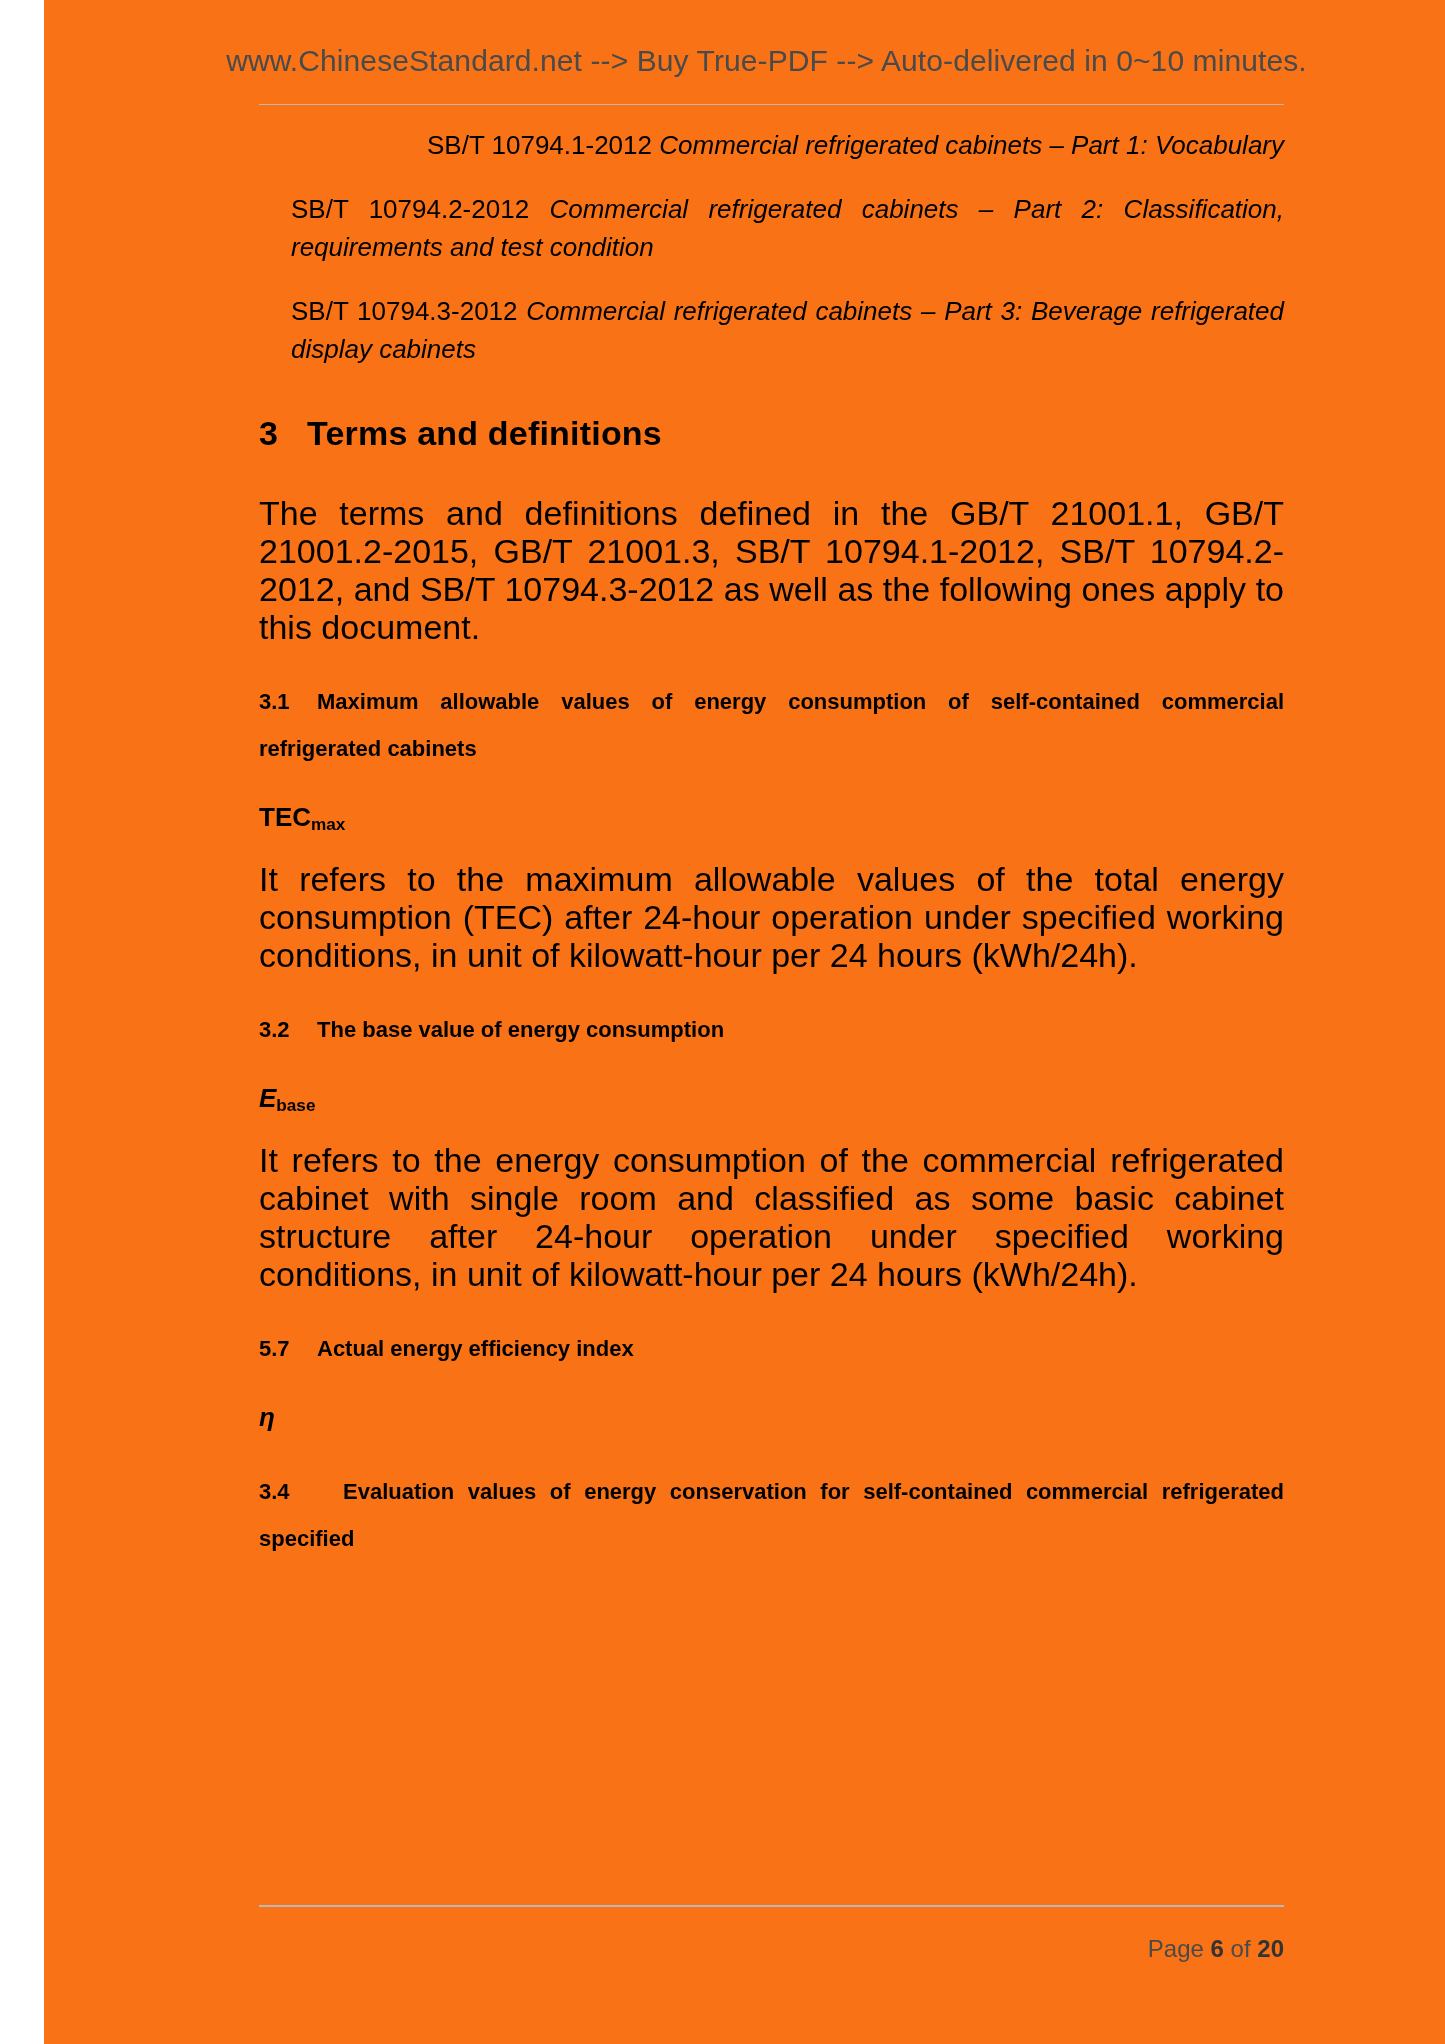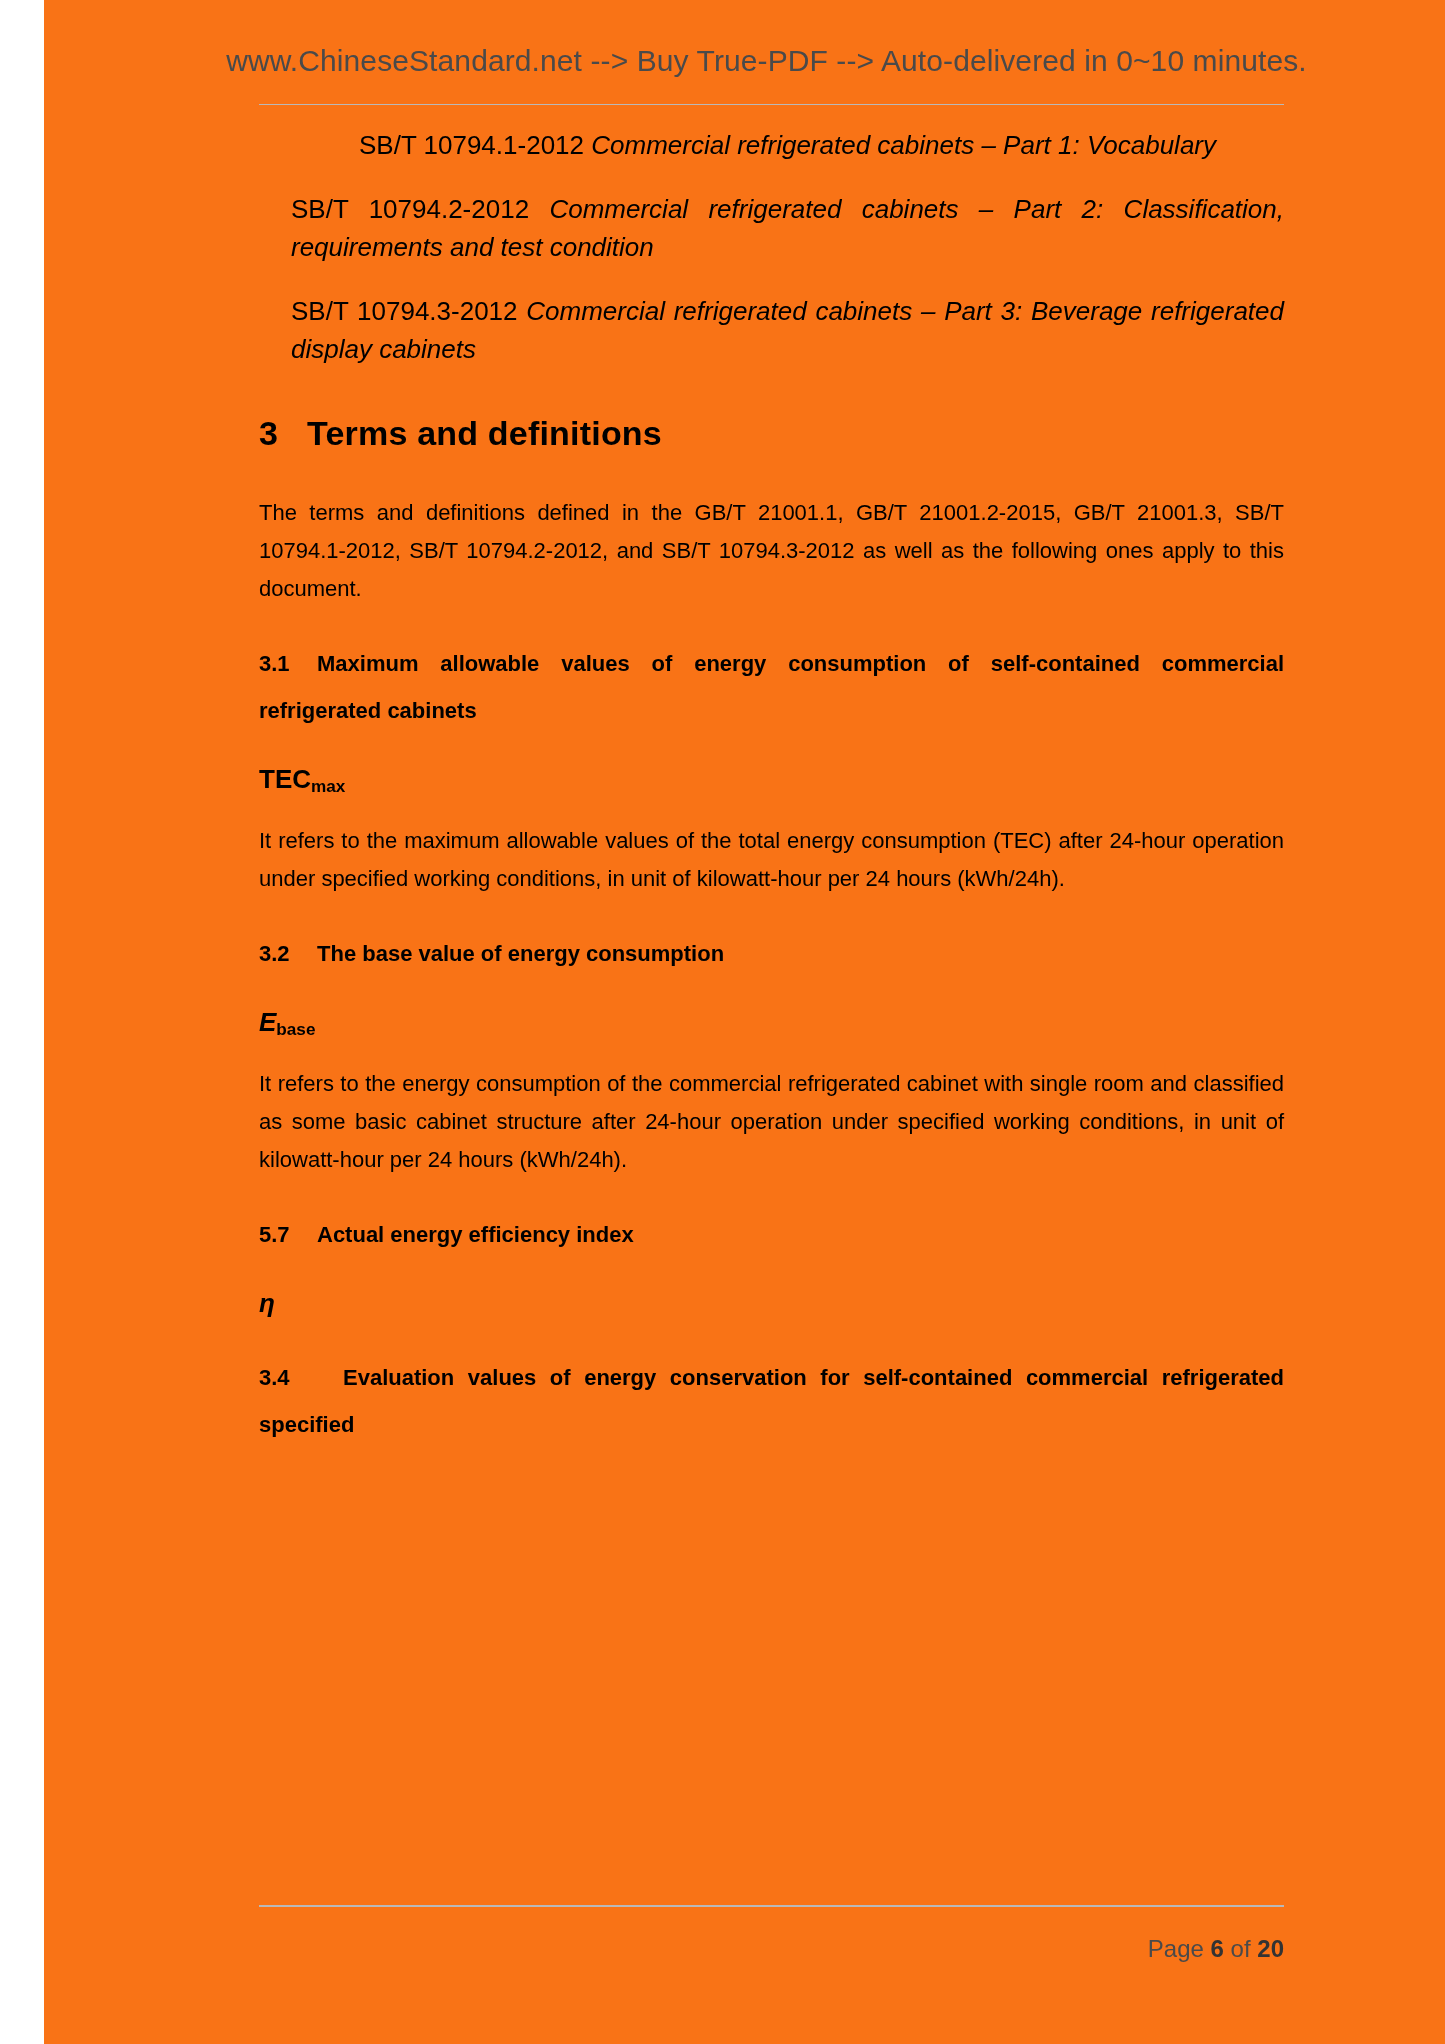--- a/index.html
+++ b/index.html
@@ -71,41 +71,41 @@
   .ref-para {
     margin-left: 32px;
     margin-right: 0;
     font-size: 26px;
     line-height: 38px;
     text-align: justify;
     text-justify: inter-word;
     margin-bottom: 26px;
   }
   .ref-para.nojust {
-    text-align: center;
+    text-align: right;
   }
   .ref-para i {
     font-style: italic;
   }
 
   .sec-heading {
     font-size: 34px;
     font-weight: bold;
     line-height: 42px;
     margin-top: 44px;
     margin-bottom: 40px;
     letter-spacing: 0.2px;
   }
   .sec-heading .num {
     display: inline-block;
     min-width: 48px;
   }
 
   .body-para {
-    font-size: 22px;
+    font-size: 34px;
     line-height: 38px;
     text-align: justify;
     text-justify: inter-word;
     margin-bottom: 30px;
   }
 
   .sub-heading {
     font-size: 22px;
     font-weight: bold;
     line-height: 47px;

